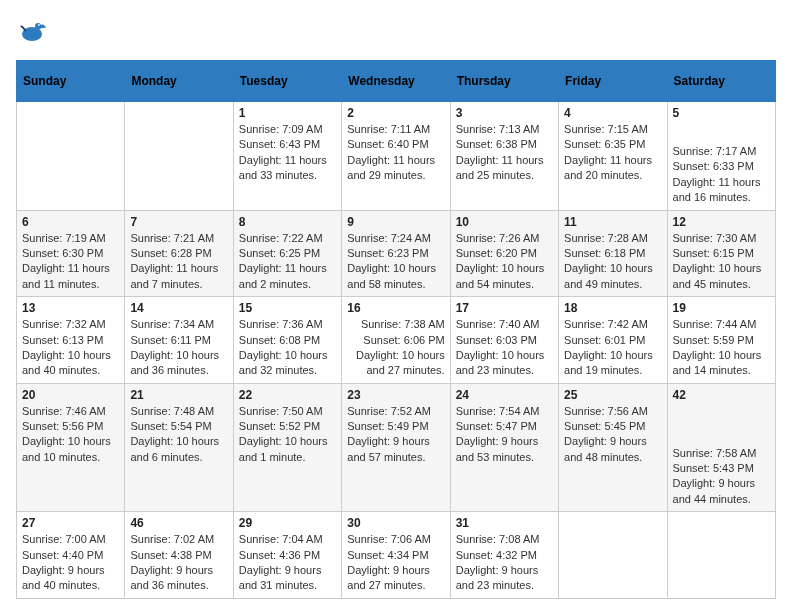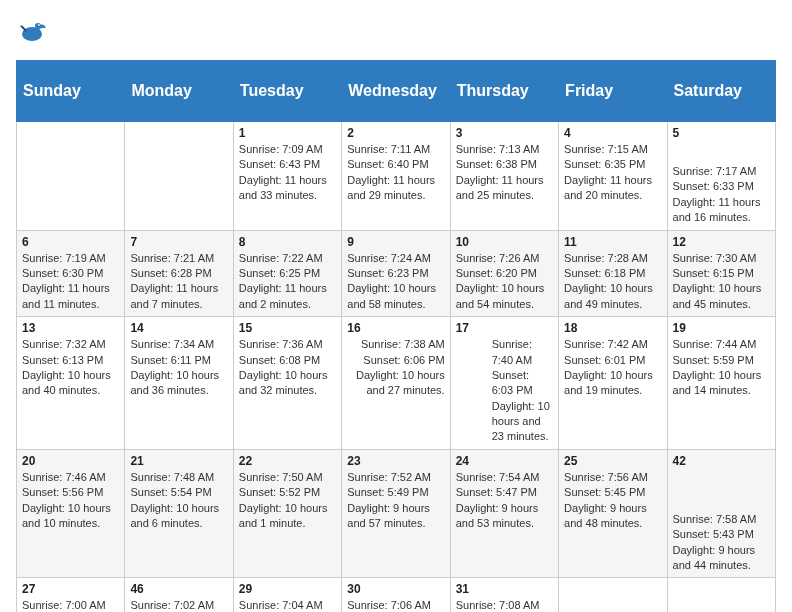--- a/index.html
+++ b/index.html
@@ -29,24 +29,24 @@
       color: #333;
       font-weight: normal;
     }
     .calendar {
       width: 100%;
       border-collapse: collapse;
       font-size: 11px;
     }
     .calendar th {
       background: #2e7bbf;
-      color: #ffffff;
+      color: #000000;
       text-align: left;
-      padding: 21px 6px;
-      font-size: 16px;
+      padding: 13px 6px;
+      font-size: 12px;
       font-weight: bold;
       border: 1px solid #2e7bbf;
     }
     .calendar td {
       border: 1px solid #ccc;
       vertical-align: top;
       padding: 4px 5px;
       width: 108px;
       min-height: 80px;
       color: #222;
@@ -225,21 +225,21 @@
 Daylight: 10 hours and 32 minutes.</div>
         </td>
         <td>
           <span class="day-num">16</span>
           <div class="day-info" style="white-space: pre-line; text-align: right;">Sunrise: 7:38 AM
 Sunset: 6:06 PM
 Daylight: 10 hours and 27 minutes.</div>
         </td>
         <td>
           <span class="day-num">17</span>
-          <div class="day-info" style="white-space: pre-line; margin-left: 36px;">Sunrise: 7:40 AM
+          <div class="day-info" style="white-space: pre-line;">Sunrise: 7:40 AM
 Sunset: 6:03 PM
 Daylight: 10 hours and 23 minutes.</div>
         </td>
         <td>
           <span class="day-num">18</span>
           <div class="day-info" style="white-space: pre-line;">Sunrise: 7:42 AM
 Sunset: 6:01 PM
 Daylight: 10 hours and 19 minutes.</div>
         </td>
         <td>

